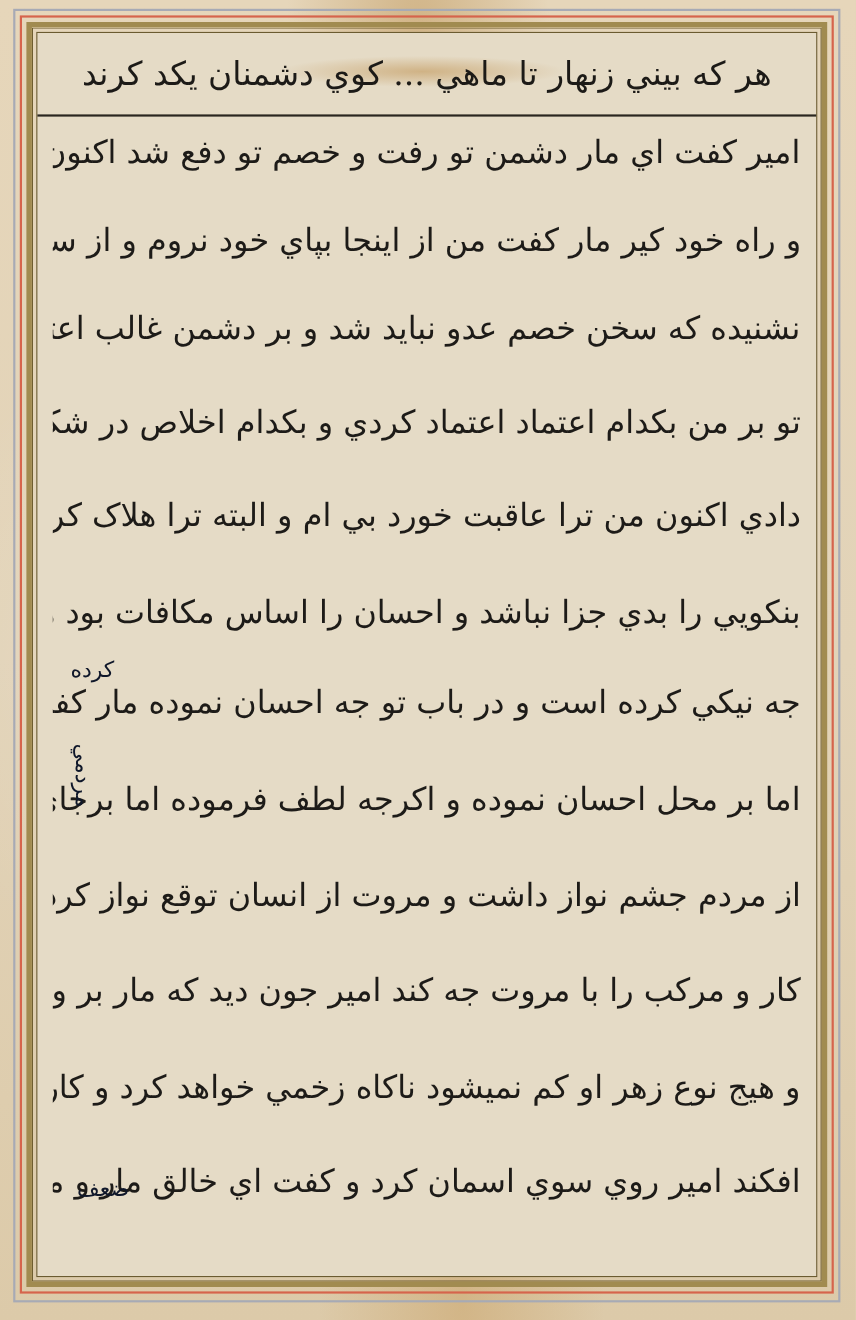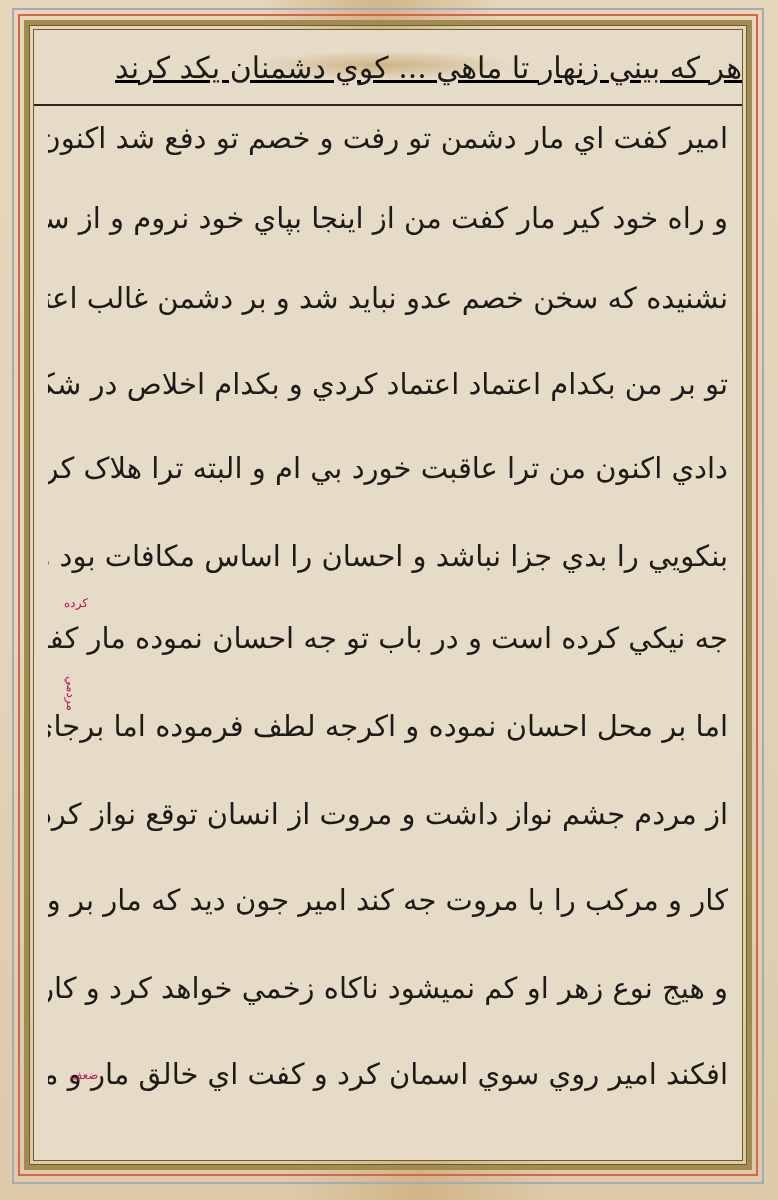--- a/index.html
+++ b/index.html
@@ -35,40 +35,39 @@
   }
   .text-frame {
     position:absolute; left:33px; top:29px; width:710px; height:1132px;
     background:#e5dbc6;
     border:1px solid #6b5b30;
     box-sizing:border-box;
   }
   .header {
     position:absolute; left:0; top:0; right:0; height:74px;
     border-bottom:2px solid #2a2620;
-    display:flex; align-items:center; justify-content:flex-end;
+    display:flex; align-items:center; justify-content:center;
     background:
       radial-gradient(ellipse at 350px 35px, rgba(190,145,80,0.55) 0, rgba(190,145,80,0) 130px);
-    text-decoration: underline;
   }
   .header-line {
     direction:rtl; font-size:30px; color:#1c1a17;
     white-space:nowrap; letter-spacing:1px;
   }
   .body-lines {
     position:absolute; left:0; top:76px; right:0; bottom:0;
   }
   .line {
     position:absolute; left:14px; right:14px;
     direction:rtl; text-align:justify; text-align-last:justify;
     font-size:29px; color:#1d1b18; white-space:nowrap; overflow:hidden;
     line-height:40px; height:44px;
   }
   .gloss {
-    position:absolute; direction:rtl; font-size:12px; color:#be185d;
+    position:absolute; direction:rtl; font-size:20px; color:#0f172a;
   }
 </style>
 </head>
 <body>
 
 <div class="paper"></div>
 <div class="rule-blue"></div>
 <div class="rule-red"></div>
 <div class="rule-gold"></div>
 

